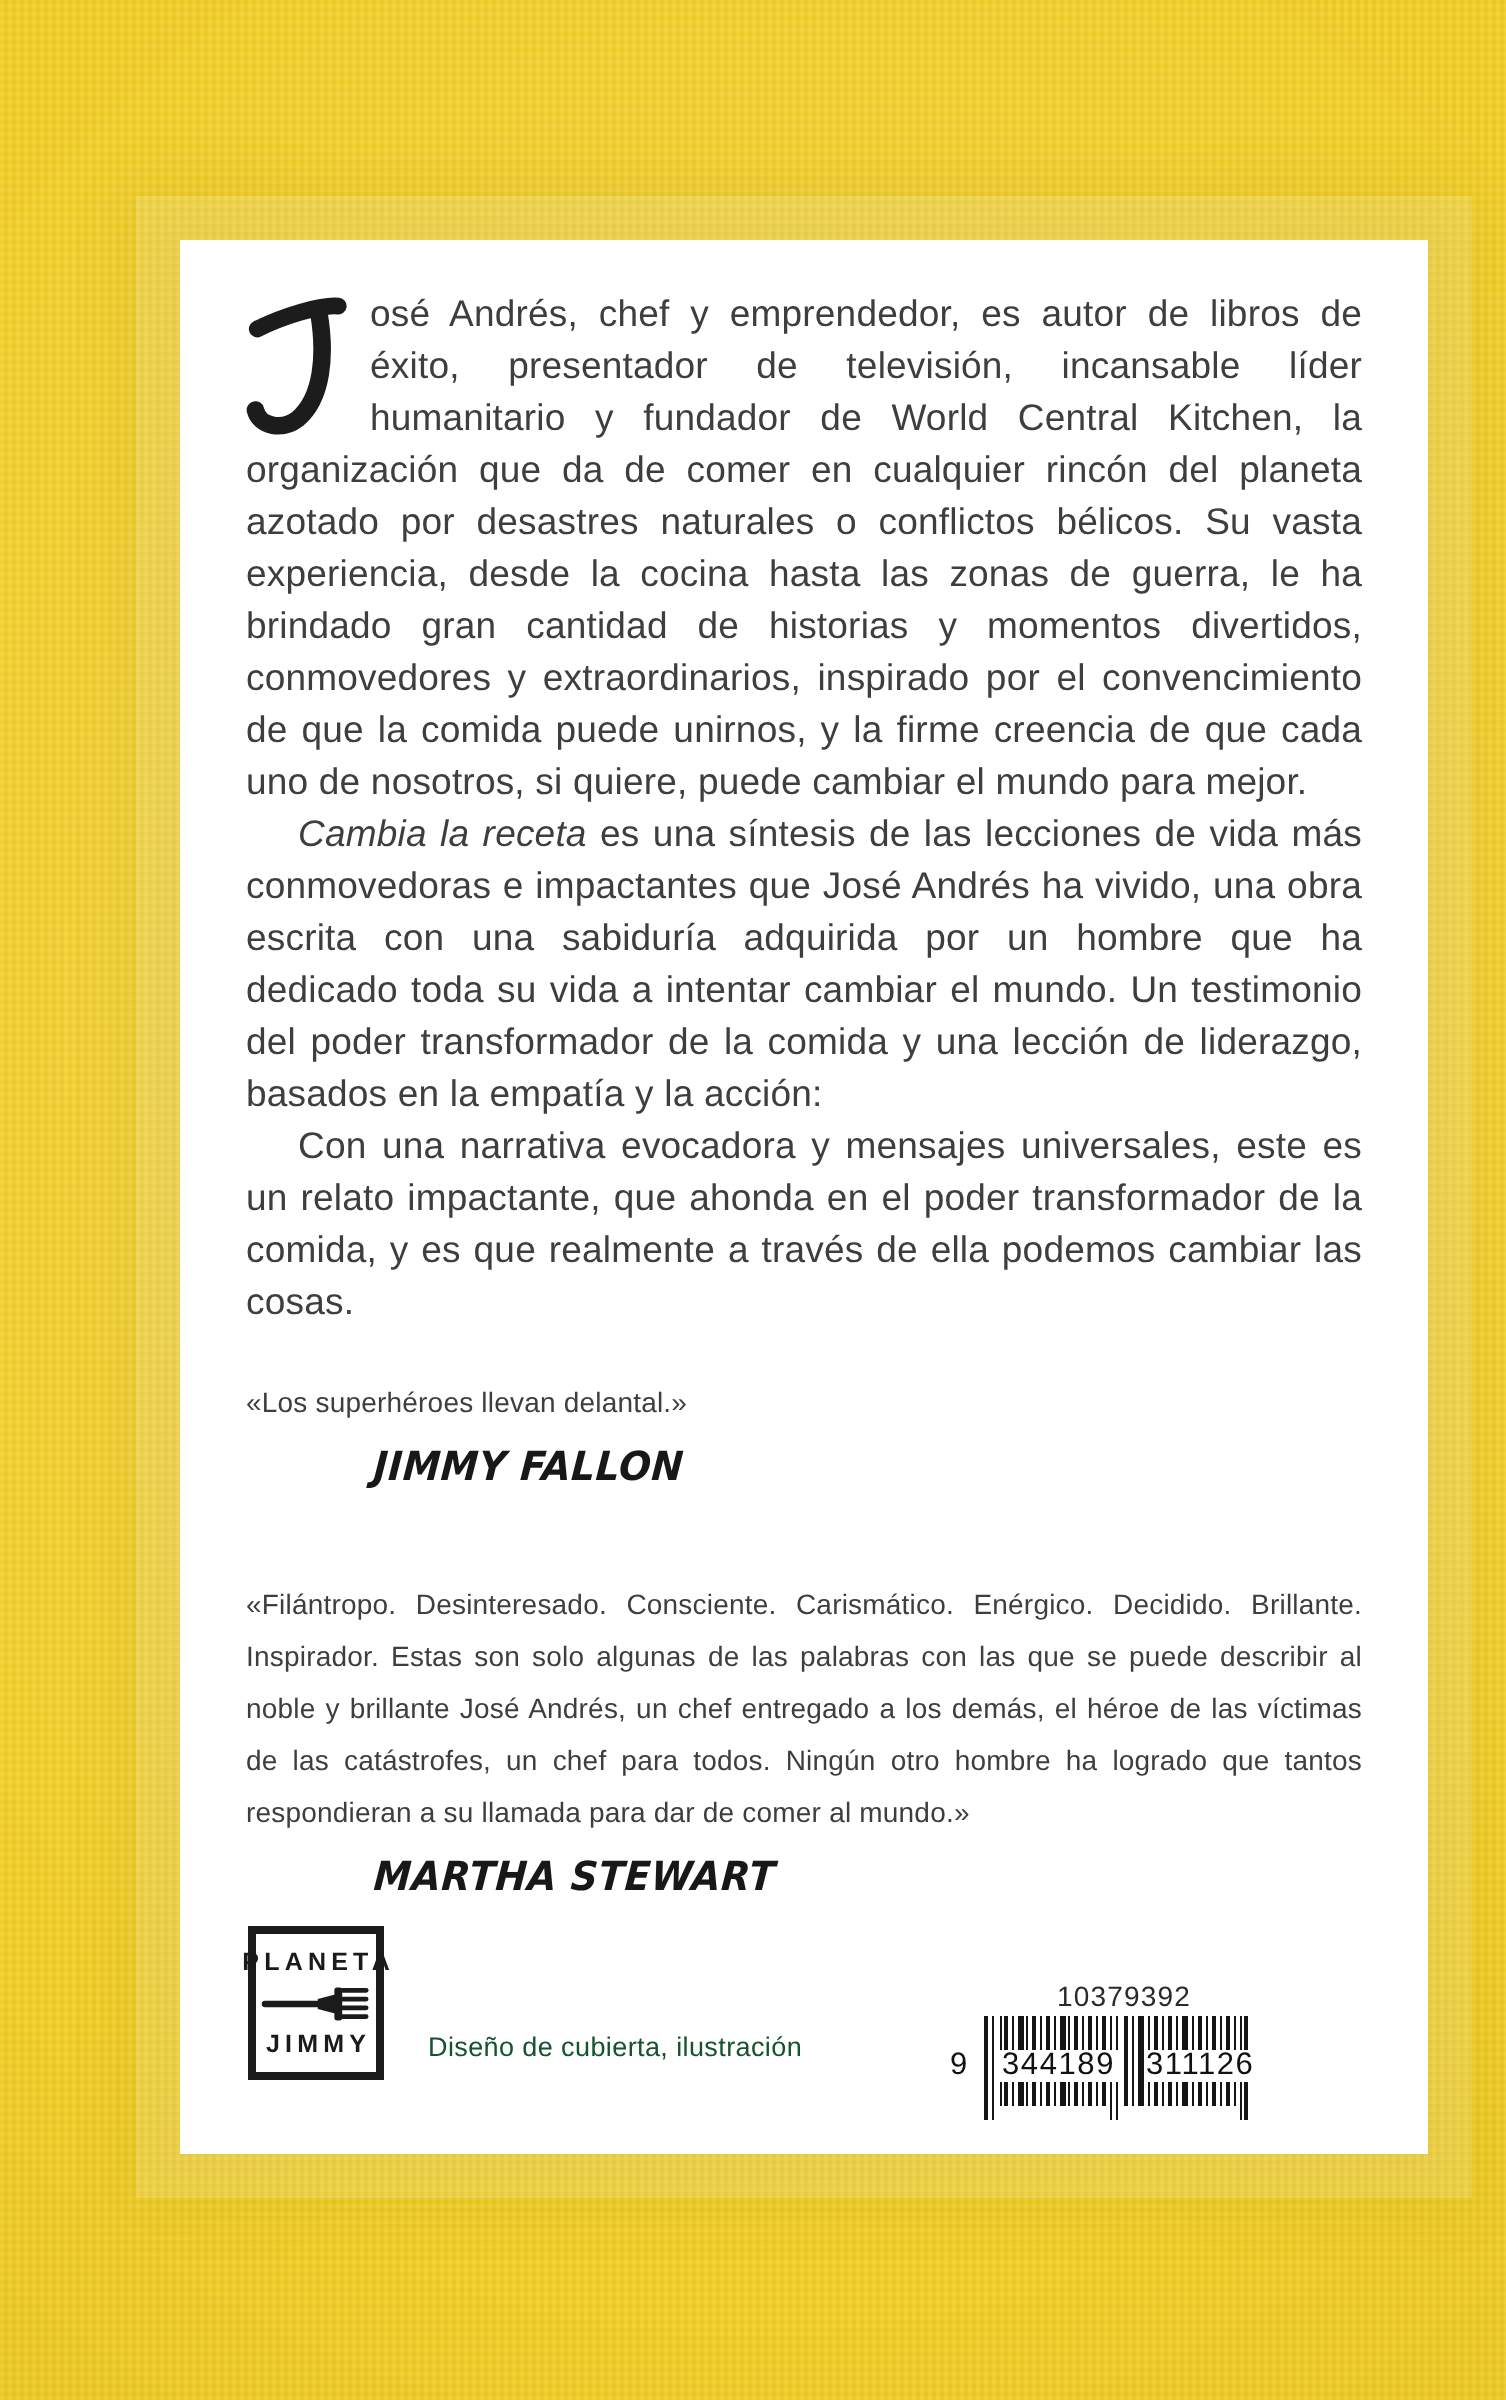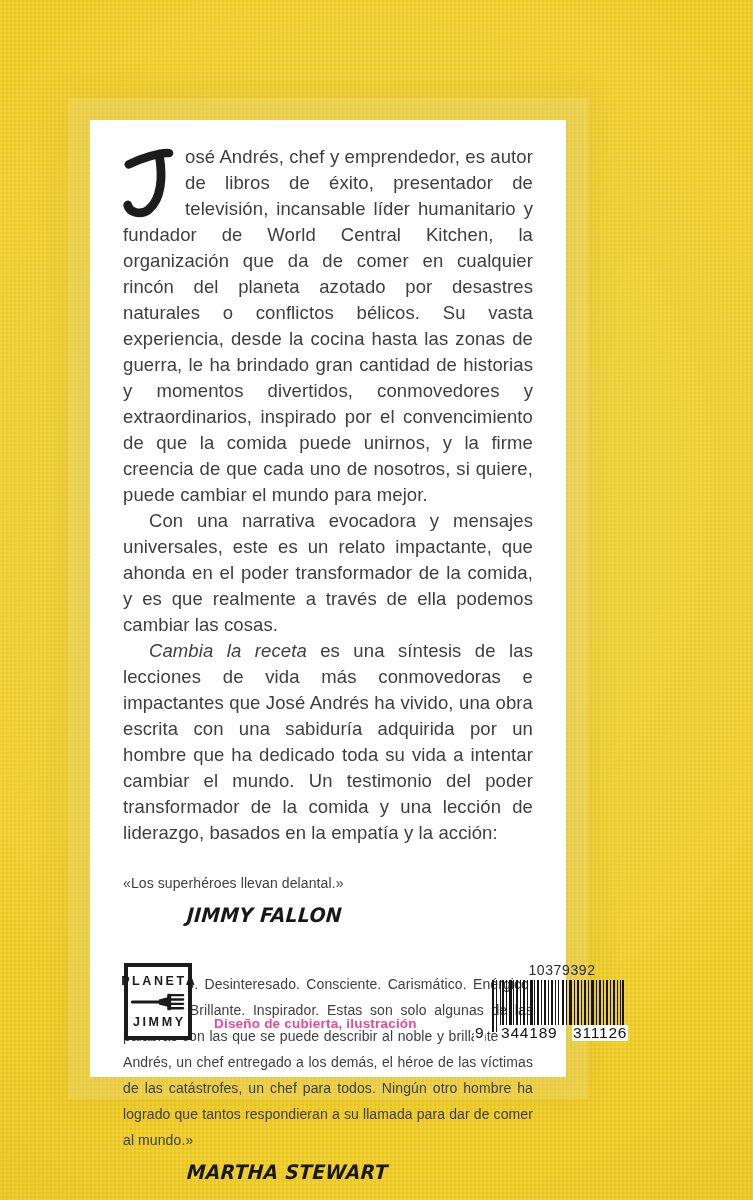--- a/index.html
+++ b/index.html
@@ -10,21 +10,21 @@
   }
   .cover{
     position:relative;width:753px;height:1200px;
     background:
       radial-gradient(130% 95% at 50% 42%, rgba(255,255,255,0.16) 0%, rgba(255,255,255,0) 55%, rgba(120,90,0,0.12) 100%),
       repeating-linear-gradient(90deg, rgba(255,255,255,0.05) 0 2px, rgba(0,0,0,0.025) 2px 4px),
       repeating-linear-gradient(0deg, rgba(255,255,255,0.05) 0 2px, rgba(160,120,0,0.035) 2px 4px),
       #f2cf24;
   }
   .panel{
-    position:absolute;left:90px;top:120px;width:476px;height:957px;
+    position:absolute;left:90px;top:120px;width:624px;height:957px;
     background:#ffffff;
     box-sizing:border-box;
     padding:24px 33px 0 33px;
     box-shadow:0 0 0 22px rgba(255,253,235,0.16), 0 0 30px 24px rgba(150,115,0,0.10);
   }
   .body-text{
     margin:0;
     font-size:18.5px;line-height:26px;
     color:#3e3e3e;
     text-align:justify;
@@ -59,29 +59,28 @@
   }
   .logo-word{
     font-weight:bold;font-size:12.5px;color:#1b1b1b;
     letter-spacing:2.6px;text-indent:2.6px;line-height:1;
     font-family:"Liberation Sans", sans-serif;
   }
   .fork{width:56px;height:20px;display:block;}
   
   .credits{
     position:absolute;left:124px;top:894px;
-    font-size:13.5px;line-height:20px;color:#ec4899;
+    font-size:13.5px;line-height:20px;color:#14532d;
     letter-spacing:0.2px;
-    font-weight:bold;
   }
   
   .barcode{position:absolute;left:382px;top:842px;width:160px;}
   .bc-num{
     text-align:center;padding-left:20px;
-    font-size:14px;letter-spacing:0.6px;color:#2a2a2a;height:18px;
+    font-size:14px;letter-spacing:0.6px;color:#2a2a2a;height:18px;margin-top:28px;
   }
   .bc-bars{display:block;margin-left:20px;width:132px;height:52px;}
   .bc-digits span{
     position:absolute;top:63px;
     font-size:15.5px;letter-spacing:0.8px;color:#111;
     background:#fff;padding:0 1px;line-height:1;
   }
   .bc-d1{left:2px;}
   .bc-d2{left:28px;}
   .bc-d3{left:100px;}
@@ -94,25 +93,25 @@
 
     <p class="body-text">
       <span class="dropcap-float" aria-hidden="true">
         <svg viewBox="0 0 60 84" xmlns="http://www.w3.org/2000/svg">
           <path d="M8 21 C 22 14, 44 7, 54 8" fill="none" stroke="#1c1c1c" stroke-width="9.5" stroke-linecap="round"></path>
           <path d="M43 12 C 47 36, 45 60, 31 72 C 22 79, 9 76, 7 67" fill="none" stroke="#1c1c1c" stroke-width="10" stroke-linecap="round"></path>
         </svg>
       </span><span>osé Andrés, chef y emprendedor, es autor de libros de éxito, presentador de televisión, incansable líder humanitario y fundador de World Central Kitchen, la organización que da de comer en cualquier rincón del planeta azotado por desastres naturales o conflictos bélicos. Su vasta experiencia, desde la cocina hasta las zonas de guerra, le ha brindado gran cantidad de historias y momentos divertidos, conmovedores y extraordinarios, inspirado por el convencimiento de que la comida puede unirnos, y la firme creencia de que cada uno de nosotros, si quiere, puede cambiar el mundo para mejor.</span>
     </p>
 
-    <p class="body-text indent">Con una narrativa evocadora y mensajes universales, este es un relato impactante, que ahonda en el poder transformador de la comida, y es que realmente a través de ella podemos cambiar las cosas.</p>
-
     <p class="body-text indent">
       <em>Cambia la receta</em><span> es una síntesis de las lecciones de vida más conmovedoras e impactantes que José Andrés ha vivido, una obra escrita con una sabiduría adquirida por un hombre que ha dedicado toda su vida a intentar cambiar el mundo. Un testimonio del poder transformador de la comida y una lección de liderazgo, basados en la empatía y la acción:</span>
     </p>
+
+    <p class="body-text indent">Con una narrativa evocadora y mensajes universales, este es un relato impactante, que ahonda en el poder transformador de la comida, y es que realmente a través de ella podemos cambiar las cosas.</p>
 
     <p class="quote">«Los superhéroes llevan delantal.»</p>
     <p class="signature">JIMMY FALLON</p>
 
     <p class="quote justified">«Filántropo. Desinteresado. Consciente. Carismático. Enérgico. Decidido. Brillante. Inspirador. Estas son solo algunas de las palabras con las que se puede describir al noble y brillante José Andrés, un chef entregado a los demás, el héroe de las víctimas de las catástrofes, un chef para todos. Ningún otro hombre ha logrado que tantos respondieran a su llamada para dar de comer al mundo.»</p>
     <p class="signature">MARTHA STEWART</p>
 
     <div class="publisher-logo">
       <div class="logo-word">PLANETA</div>
       <svg class="fork" viewBox="0 0 64 22" xmlns="http://www.w3.org/2000/svg" aria-hidden="true">

